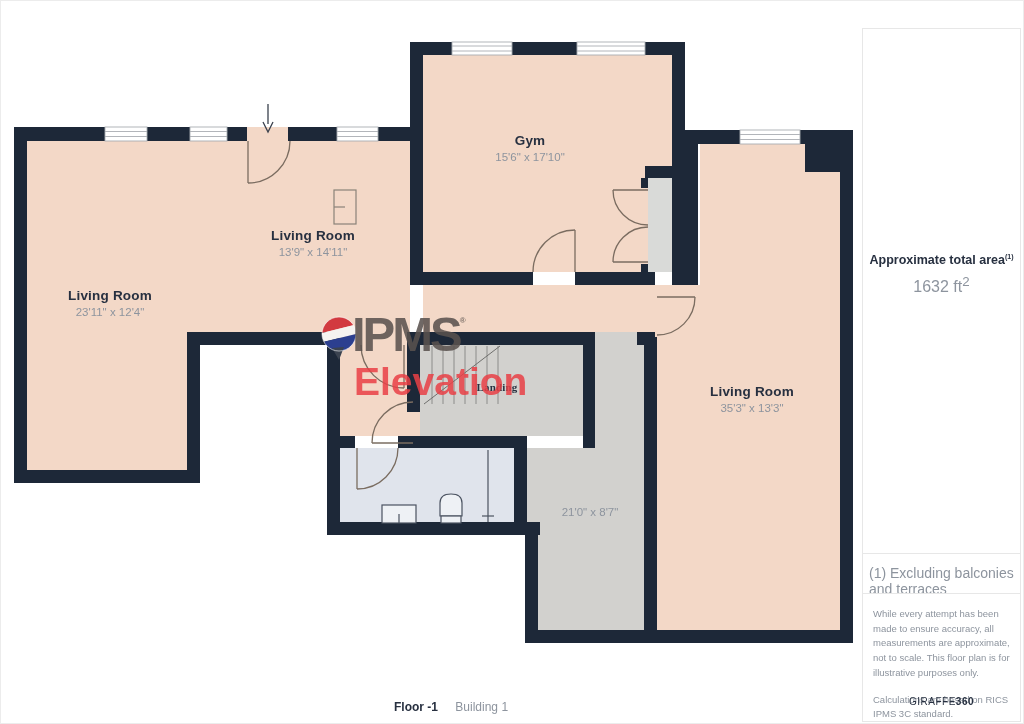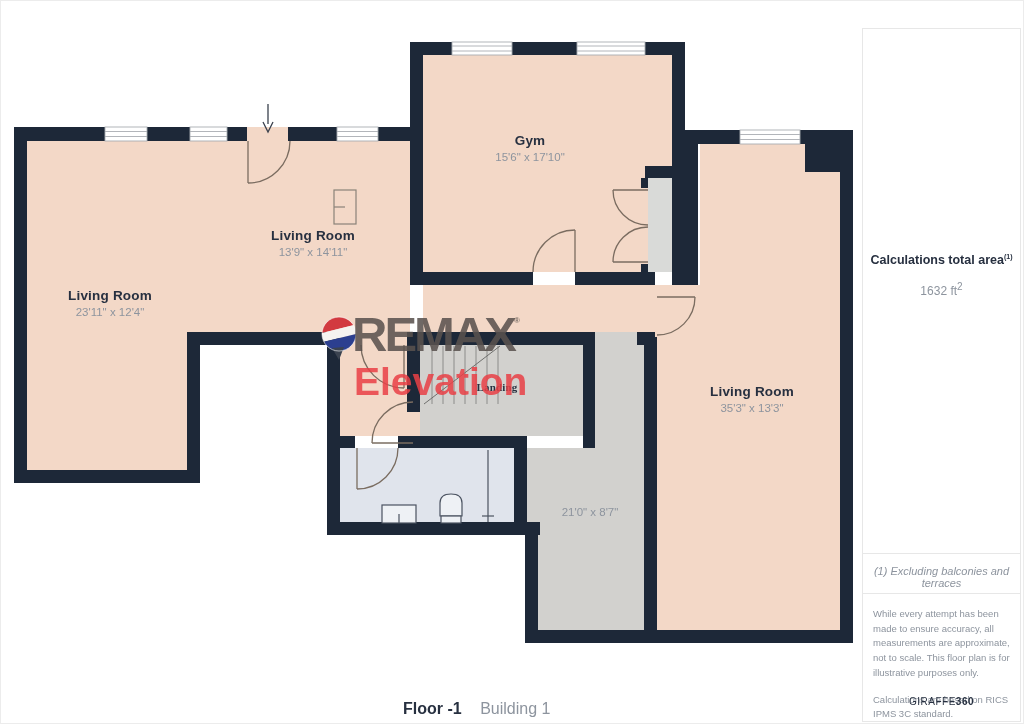--- a/index.html
+++ b/index.html
@@ -30,34 +30,34 @@
   .logo .reg{font-size:8px;vertical-align:28px;letter-spacing:0;color:rgba(90,82,78,0.8);}
   .logo .sub{position:absolute;left:36px;top:48px;font-size:39px;font-weight:700;
              color:rgba(233,64,69,0.85);letter-spacing:0px;}
 
   
   .sidebar{position:absolute;left:862px;top:28px;width:159px;height:694px;background:#ffffff;
            border:1px solid #e7e7e7;box-sizing:border-box;}
   .sb-area{position:absolute;top:224px;left:0;right:0;text-align:center;}
   .sb-area .t{font-size:12.5px;font-weight:bold;color:#273040;}
   .sb-area .t sup{font-size:7px;}
-  .sb-area .v{font-size:12px;color:#8d949e;margin-top:14px;}
+  .sb-area .v{font-size:16px;color:#8d949e;margin-top:7px;}
   .sb-div{position:absolute;left:0;right:0;height:1px;background:#e7e7e7;}
   .sb-div.d1{top:524px;} .sb-div.d2{top:564px;}
-  .sb-foot{position:absolute;top:536px;left:6px;right:6px;text-align:center;
-           font-size:11px;color:#8d949e;font-style:italic;}
+  .sb-foot{position:absolute;top:536px;left:6px;right:6px;
+           font-size:14px;color:#8d949e;}
   .sb-disc{position:absolute;top:578px;left:10px;right:10px;text-align:left;
            font-size:9.5px;color:#8d949e;line-height:1.55;}
   .sb-disc .p2{margin-top:12px;}
   .sb-brand{position:absolute;bottom:14px;left:0;right:0;text-align:center;
             font-size:10px;color:#273040;letter-spacing:.5px;}
   .sb-brand b{font-weight:bold;}
 
   
-  .footer{position:absolute;left:403px;top:700px;font-size:16px;}
+  .footer{position:absolute;left:394px;top:700px;font-size:12px;}
   .footer .f1{font-weight:bold;color:#273040;margin-right:14px;}
   .footer .f2{color:#8d949e;}
 </style>
 </head>
 <body>
 
 <div class="page">
 
   <svg class="plan-svg" width="1024" height="724" viewBox="0 0 1024 724">
 
@@ -224,29 +224,29 @@
             </clipPath>
           </defs>
         <g clip-path="url(#bclip)" transform="rotate(-14 19 18)">
           <rect x="-2" y="-2" width="42" height="15" fill="#d23a40"></rect>
           <rect x="-2" y="13" width="42" height="9" fill="#f5f3f0"></rect>
           <rect x="-2" y="22" width="42" height="18" fill="#2c3f8f"></rect>
         </g>
         <path d="M12,32 L19,44 L24,31 Z" fill="#3b4350"></path>
         <circle cx="19" cy="18" r="17" fill="none" stroke="rgba(255,255,255,0.6)" stroke-width="1"></circle>
       </svg>
-      <div class="brand"><span>REMAX</span><span class="reg">®</span>
+      <div class="brand"><span>IPMS</span><span class="reg">®</span>
       </div>
     </div>
     <div class="sub">Elevation</div>
   </div>
 
   <div class="sidebar">
     <div class="sb-area">
-      <div class="t"><span>Calculations total area</span><sup>(1)</sup></div>
+      <div class="t"><span>Approximate total area</span><sup>(1)</sup></div>
       <div class="v"><span>1632 ft</span><sup>2</sup></div>
     </div>
     <div class="sb-div d1"></div>
     <div class="sb-foot">(1) Excluding balconies and terraces</div>
     <div class="sb-div d2"></div>
     <div class="sb-disc">
       <div class="p1">While every attempt has been made to ensure accuracy, all measurements are approximate, not to scale. This floor plan is for illustrative purposes only.</div>
       <div class="p2">Calculations are based on RICS IPMS 3C standard.</div>
     </div>
     <div class="sb-brand"><span>GIRAFFE</span><b>360</b></div>

